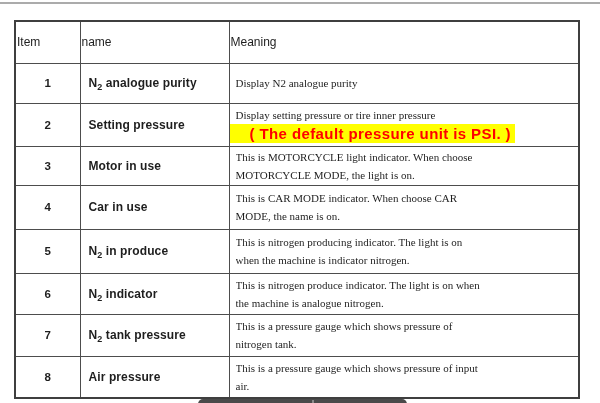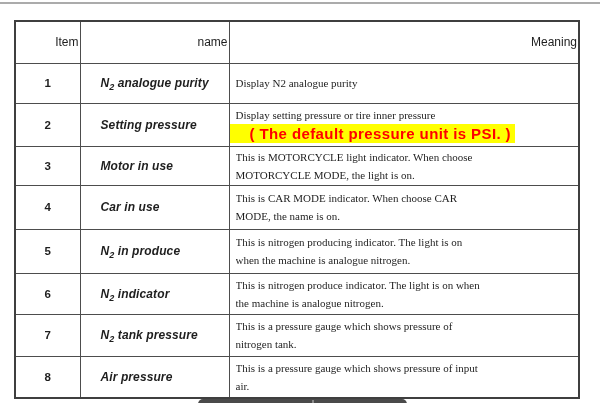--- a/index.html
+++ b/index.html
@@ -32,34 +32,33 @@
     border: 2px solid #3f3f3f;
   }
   table.spec-table td, table.spec-table th {
     border: 1px solid #4d4d4d;
     vertical-align: middle;
     overflow: hidden;
   }
   th.h-cell {
     font-weight: 400;
     font-size: 12px;
-    text-align: right;
+    text-align: left;
     color: #1e1e1e;
   }
   td.c-item {
     text-align: center;
     font-weight: 700;
     font-size: 11.5px;
   }
   td.c-name {
-    padding-left: 20px;
+    padding-left: 8px;
     font-weight: 700;
     font-size: 12px;
     letter-spacing: 0.1px;
-    font-style: italic;
   }
   td.c-name sub {
     font-size: 9px;
     line-height: 0;
   }
   td.c-meaning {
     padding: 0 4px 0 6px;
     font-size: 11px;
   }
   .mline {
@@ -149,21 +148,21 @@
       <div class="mline">This is CAR MODE indicator. When choose CAR</div>
       <div class="mline">MODE, the name is on.</div>
     </td>
   </tr>
 
   <tr style="height:44px">
     <td class="c-item">5</td>
     <td class="c-name"><span>N</span><sub>2</sub><span> in produce</span></td>
     <td class="c-meaning">
       <div class="mline">This is nitrogen producing indicator. The light is on</div>
-      <div class="mline">when the machine is analogue nitrogen.</div>
+      <div class="mline">when the machine is indicator nitrogen.</div>
     </td>
   </tr>
 
   <tr style="height:41px">
     <td class="c-item">6</td>
     <td class="c-name"><span>N</span><sub>2</sub><span> indicator</span></td>
     <td class="c-meaning">
       <div class="mline">This is nitrogen produce indicator. The light is on when</div>
       <div class="mline">the machine is analogue nitrogen.</div>
     </td>

